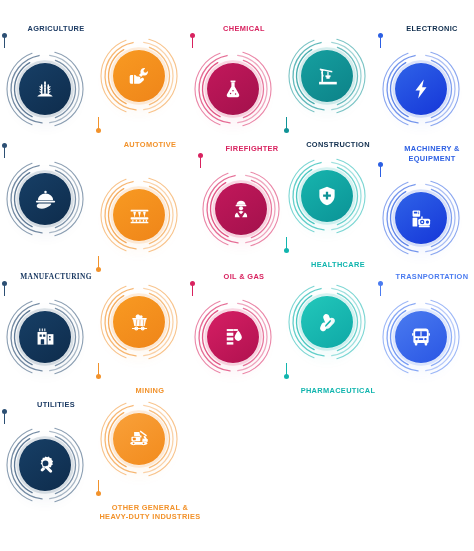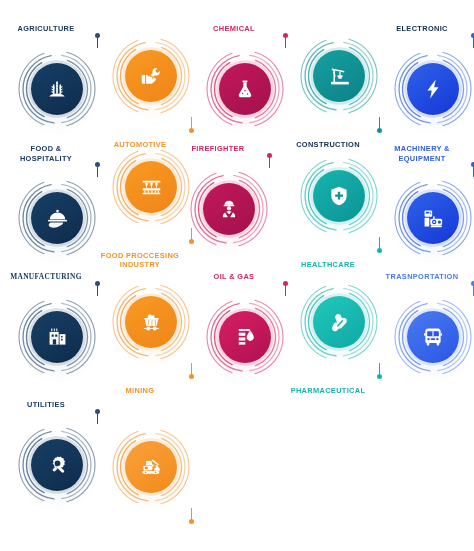--- a/index.html
+++ b/index.html
@@ -16,21 +16,21 @@
     background:#ffffff;
   }
 
   
   .cell{
     position:absolute;
     width:94px;
     height:118px;
     display:flex;
     flex-direction:column;
-    align-items:flex-end;
+    align-items:flex-start;
   }
   .cell.lbl-top{ justify-content:flex-start; }
   .cell.lbl-bot{ justify-content:flex-end; }
 
   .label{
     font-size:7.4px;
     font-weight:bold;
     letter-spacing:.35px;
     line-height:9.6px;
     text-align:center;
@@ -244,22 +244,20 @@
         <div class="disc" style="background: linear-gradient(145deg, rgb(47, 99, 232) 0%, rgb(21, 54, 216) 100%);">
           <span>
             <svg width="26" height="26" viewBox="0 0 32 32" fill="#fff">
       <path d="M19.4 4.4L9.2 17.8h5.3l-2 9.8 10.3-13.8h-5.4z"></path>
     </svg>
           </span>
         </div>
       </div>
     </div>
     <div class="cell lbl-top" style="left: 4px; top: 144px;">
-      <div class="label" style="color: rgb(27, 58, 99);">FOOD &amp;
-HOSPITALITY</div>
       <div class="stem">
         <div class="line" style="background: rgb(44, 79, 115);"></div>
         <div class="dot" style="background: rgb(44, 79, 115);"></div>
       </div>
       <div class="badge">
         <div class="glow" style="background: radial-gradient(circle at 50% 55%, rgba(44, 79, 115, 0.333) 0%, rgba(255, 255, 255, 0) 68%);"></div>
         <div class="rings"><svg width="82" height="82" viewBox="0 0 82 82" xmlns="http://www.w3.org/2000/svg">
             <path d="M28.00 76.71 A38 38 0 0 1 28.00 5.29" fill="none" stroke="#2c4f73" stroke-width="1.1" stroke-linecap="round" opacity="0.55"></path>
             <path d="M50.84 4.29 A38 38 0 0 1 50.84 77.71" fill="none" stroke="#2c4f73" stroke-width="1.1" stroke-linecap="round" opacity="0.55"></path>
             <path d="M38.04 74.87 A34 34 0 0 1 35.10 7.52" fill="none" stroke="#2c4f73" stroke-width="1.3" stroke-linecap="round" opacity="0.65"></path>
@@ -274,22 +272,20 @@
       <circle cx="16" cy="7.2" r="1.5"></circle>
       <path d="M16 9c-5 0-9 3.5-9 7.8h18C25 12.5 21 9 16 9z"></path>
       <path d="M5.6 17.6h20.8c.6 0 1 .4 1 1s-.4 1-1 1H5.6c-.6 0-1-.4-1-1s.4-1 1-1z"></path>
       <path d="M8.2 20.6c-1.6.7-2.6 1.8-2.6 3 0 2.1 3 3.3 6 3.3 3.6 0 7-1.5 9.6-3.4 1-.7 1.6-1.5 1.6-2.1 0-.4-.3-.8-.8-.8H8.2z" opacity=".95"></path>
     </svg>
           </span>
         </div>
       </div>
     </div>
     <div class="cell lbl-bot" style="left: 98px; top: 152px;">
-      <div class="label" style="color: rgb(242, 146, 43);">FOOD PROCCESING
-INDUSTRY</div>
       <div class="stem">
         <div class="line" style="background: rgb(242, 146, 43);"></div>
         <div class="dot" style="background: rgb(242, 146, 43);"></div>
       </div>
       <div class="badge">
         <div class="glow" style="background: radial-gradient(circle at 50% 55%, rgba(242, 146, 43, 0.333) 0%, rgba(255, 255, 255, 0) 68%);"></div>
         <div class="rings"><svg width="82" height="82" viewBox="0 0 82 82" xmlns="http://www.w3.org/2000/svg">
             <path d="M28.00 76.71 A38 38 0 0 1 28.00 5.29" fill="none" stroke="#f2922b" stroke-width="1.1" stroke-linecap="round" opacity="0.55"></path>
             <path d="M50.84 4.29 A38 38 0 0 1 50.84 77.71" fill="none" stroke="#f2922b" stroke-width="1.1" stroke-linecap="round" opacity="0.55"></path>
             <path d="M38.04 74.87 A34 34 0 0 1 35.10 7.52" fill="none" stroke="#f2922b" stroke-width="1.3" stroke-linecap="round" opacity="0.65"></path>
@@ -308,21 +304,21 @@
         <path d="M20.2 11.6h3.2l-.6 3.2-.5.5v2.3h-1v-2.3l-.5-.5z"></path>
       </g>
       <rect x="5.5" y="18.2" width="21" height="2.4" rx=".7"></rect>
       <path d="M7.4 21h1.5v2.4H7.4zM11.6 21h1.5v2.4h-1.5zM15.8 21h1.5v2.4h-1.5zM20 21h1.5v2.4H20zM23.4 21h1.5v2.4h-1.5z"></path>
       <rect x="5.5" y="23.4" width="21" height="1.8" rx=".6"></rect>
     </svg>
           </span>
         </div>
       </div>
     </div>
-    <div class="cell lbl-top" style="left: 176px; top: 144px;">
+    <div class="cell lbl-top" style="left: 200px; top: 144px;">
       <div class="label" style="color: rgb(216, 34, 95);">FIREFIGHTER</div>
       <div class="stem">
         <div class="line" style="background: rgb(216, 34, 95);"></div>
         <div class="dot" style="background: rgb(216, 34, 95);"></div>
       </div>
       <div class="badge">
         <div class="glow" style="background: radial-gradient(circle at 50% 55%, rgba(216, 34, 95, 0.333) 0%, rgba(255, 255, 255, 0) 68%);"></div>
         <div class="rings"><svg width="82" height="82" viewBox="0 0 82 82" xmlns="http://www.w3.org/2000/svg">
             <path d="M28.00 76.71 A38 38 0 0 1 28.00 5.29" fill="none" stroke="#d8225f" stroke-width="1.1" stroke-linecap="round" opacity="0.55"></path>
             <path d="M50.84 4.29 A38 38 0 0 1 50.84 77.71" fill="none" stroke="#d8225f" stroke-width="1.1" stroke-linecap="round" opacity="0.55"></path>
@@ -594,20 +590,22 @@
       <path d="M16 6.4l2 .9 2-.7 1.1 1.8 2.1.3.1 2.1 1.7 1.3-1 1.9.7 2-1.8 1.1-.3 2.1-2.1.1-1.3 1.7-1.9-1-2 .7-1.1-1.8-2.1-.3-.1-2.1-1.7-1.3 1-1.9-.7-2 1.8-1.1.3-2.1 2.1-.1z"></path>
       <circle cx="16" cy="14.8" r="3.4" fill="#12355b"></circle>
       <path d="M17.8 17.2l5.6 5.6c.7.7.7 1.8 0 2.5s-1.8.7-2.5 0l-5.6-5.6z"></path>
       <path d="M10.8 21.2c-.7.7-.7 1.8 0 2.5s1.8.7 2.5 0l2.5-2.5-2.5-2.5z"></path>
     </svg>
           </span>
         </div>
       </div>
     </div>
     <div class="cell lbl-bot" style="left: 98px; top: 404px;">
+      <div class="label" style="color: rgb(242, 146, 43);">OTHER GENERAL &amp;
+HEAVY-DUTY INDUSTRIES</div>
       <div class="stem">
         <div class="line" style="background: rgb(242, 146, 43);"></div>
         <div class="dot" style="background: rgb(242, 146, 43);"></div>
       </div>
       <div class="badge">
         <div class="glow" style="background: radial-gradient(circle at 50% 55%, rgba(242, 146, 43, 0.333) 0%, rgba(255, 255, 255, 0) 68%);"></div>
         <div class="rings"><svg width="82" height="82" viewBox="0 0 82 82" xmlns="http://www.w3.org/2000/svg">
             <path d="M28.00 76.71 A38 38 0 0 1 28.00 5.29" fill="none" stroke="#f2922b" stroke-width="1.1" stroke-linecap="round" opacity="0.55"></path>
             <path d="M50.84 4.29 A38 38 0 0 1 50.84 77.71" fill="none" stroke="#f2922b" stroke-width="1.1" stroke-linecap="round" opacity="0.55"></path>
             <path d="M38.04 74.87 A34 34 0 0 1 35.10 7.52" fill="none" stroke="#f2922b" stroke-width="1.3" stroke-linecap="round" opacity="0.65"></path>

